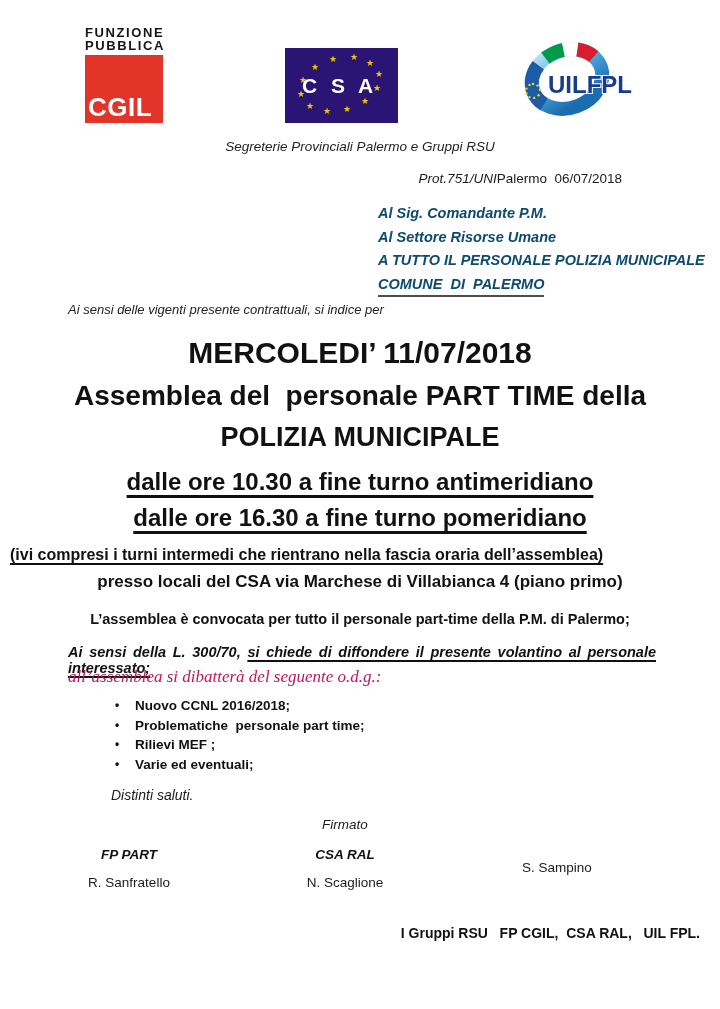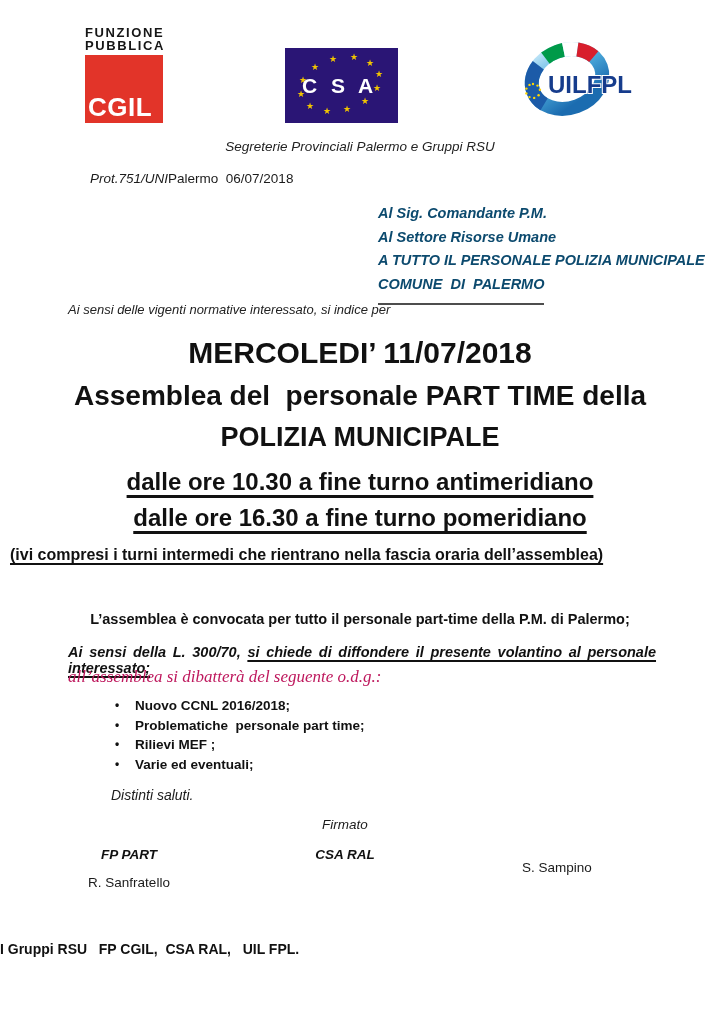--- a/index.html
+++ b/index.html
@@ -17,24 +17,24 @@
   .cgil-red { margin-top:3px; width:78px; height:68px; background:#e23429; position:relative; }
   .cgil-red span { position:absolute; left:3px; bottom:0px; color:#ffffff; font-weight:bold; font-size:26px; letter-spacing:0.5px; }
 
   .csa { left:285px; top:48px; width:113px; height:75px; background:#2a1575; }
   .csa svg { display:block; }
 
   .uil { left:512px; top:38px; width:142px; height:86px; }
 
   
   .subtitle { left:0; top:139px; width:720px; text-align:center; font-style:italic; font-size:13.5px; color:#232323; }
-  .protline { left:90px; right:98px; top:171px; display:flex; justify-content:flex-start; font-size:13.5px; }
+  .protline { left:90px; right:98px; top:171px; display:flex; justify-content:flex-end; font-size:13.5px; }
   .prot { font-style:italic; }
   .recipients { left:378px; top:202px; font-weight:bold; font-style:italic; font-size:14.5px; line-height:23.5px; color:#0c4a6e; }
-  .recipients .underlined { display:inline-block; border-bottom:2.5px solid #4d4d4d; padding-bottom:9px; line-height:19px; }
+  .recipients .underlined { display:inline-block; border-bottom:2.5px solid #4d4d4d; padding-bottom:1px; line-height:19px; }
 
   .intro { left:68px; top:302px; font-style:italic; font-size:13px; color:#222; }
 
   .title { left:3px; top:331px; width:714px; text-align:center; font-weight:bold; color:#111; }
   .t1 { font-size:30px; line-height:43px; }
   .t2 { font-size:28px; line-height:43px; }
   .t3 { font-size:27px; line-height:40px; }
 
   .sched { left:3px; width:714px; text-align:center; font-weight:bold; color:#111;
            text-decoration:underline; text-decoration-thickness:2.5px; text-underline-offset:5px; }
@@ -57,21 +57,21 @@
 
   .closing { left:111px; top:787px; font-style:italic; font-size:14px; }
   .firmato { left:0; top:817px; width:690px; text-align:center; font-style:italic; font-size:13.5px; }
 
   .sigrow { top:847px; }
   .sig-col { position:absolute; width:200px; text-align:center; }
   .sc1 { left:29px; } .sc2 { left:245px; } .sc3 { left:457px; }
   .sig-org { font-weight:bold; font-style:italic; font-size:13.5px; color:#111; }
   .sig-name { margin-top:13px; font-size:13.5px; color:#1b1b1b; }
 
-  .footer { left:0; top:925px; width:700px; text-align:left; font-weight:bold; font-size:14px; color:#111;margin-top:16px; }
+  .footer { left:0; top:925px; width:700px; text-align:right; font-weight:bold; font-size:14px; color:#111; }
 </style>
 </head>
 <body>
 
 <div class="page">
 
   <div class="abs cgil">
     <div class="cgil-top">
       <span style="display:block">FUNZIONE</span>
       <span style="display:block">PUBBLICA</span>
@@ -141,31 +141,32 @@
 
   <div class="abs recipients">
     <div>Al Sig. Comandante P.M.</div>
     <div>Al Settore Risorse Umane</div>
     <div>A TUTTO IL PERSONALE POLIZIA MUNICIPALE</div>
     <div>
       <span class="underlined pw">COMUNE  DI  PALERMO</span>
     </div>
   </div>
 
-  <div class="abs intro">Ai sensi delle vigenti normative interessato, si indice per</div>
+  <div class="abs intro">Ai sensi delle vigenti presente contrattuali, si indice per</div>
 
   <div class="abs title">
     <div class="t1">MERCOLEDI’ 11/07/2018</div>
     <div class="t2 pw">Assemblea del  personale PART TIME della</div>
     <div class="t3">POLIZIA MUNICIPALE</div>
   </div>
 
   <div class="abs sched s1">dalle ore 10.30 a fine turno antimeridiano</div>
   <div class="abs sched s2">dalle ore 16.30 a fine turno pomeridiano</div>
   <div class="abs note">(ivi compresi i turni intermedi che rientrano nella fascia oraria dell’assemblea)</div>
+  <div class="abs venue">presso locali del CSA via Marchese di Villabianca 4 (piano primo)</div>
 
   <div class="abs convocation">L’assemblea è convocata per tutto il personale part-time della P.M. di Palermo;</div>
 
   <div class="abs law"><span>Ai sensi della L. 300/70,</span> <span class="u">si chiede di diffondere il presente volantino al personale interessato;</span></div>
 
   <div class="abs odg">all’assemblea si dibatterà del seguente o.d.g.:</div>
 
   <div class="abs agenda">
     <div class="brow">
       <span class="dot">•</span>
@@ -189,20 +190,21 @@
 
   <div class="abs firmato">Firmato</div>
 
   <div class="abs sigrow" style="left:0;width:720px;">
     <div class="sig-col sc1">
       <div class="sig-org">FP PART</div>
       <div class="sig-name">R. Sanfratello</div>
     </div>
     <div class="sig-col sc2">
       <div class="sig-org">CSA RAL</div>
+      <div class="sig-name">N. Scaglione</div>
     </div>
     <div class="sig-col sc3">
       <div class="sig-name">S. Sampino</div>
     </div>
   </div>
 
   <div class="abs footer pw">I Gruppi RSU   FP CGIL,  CSA RAL,   UIL FPL.</div>
 
 </div>
 

